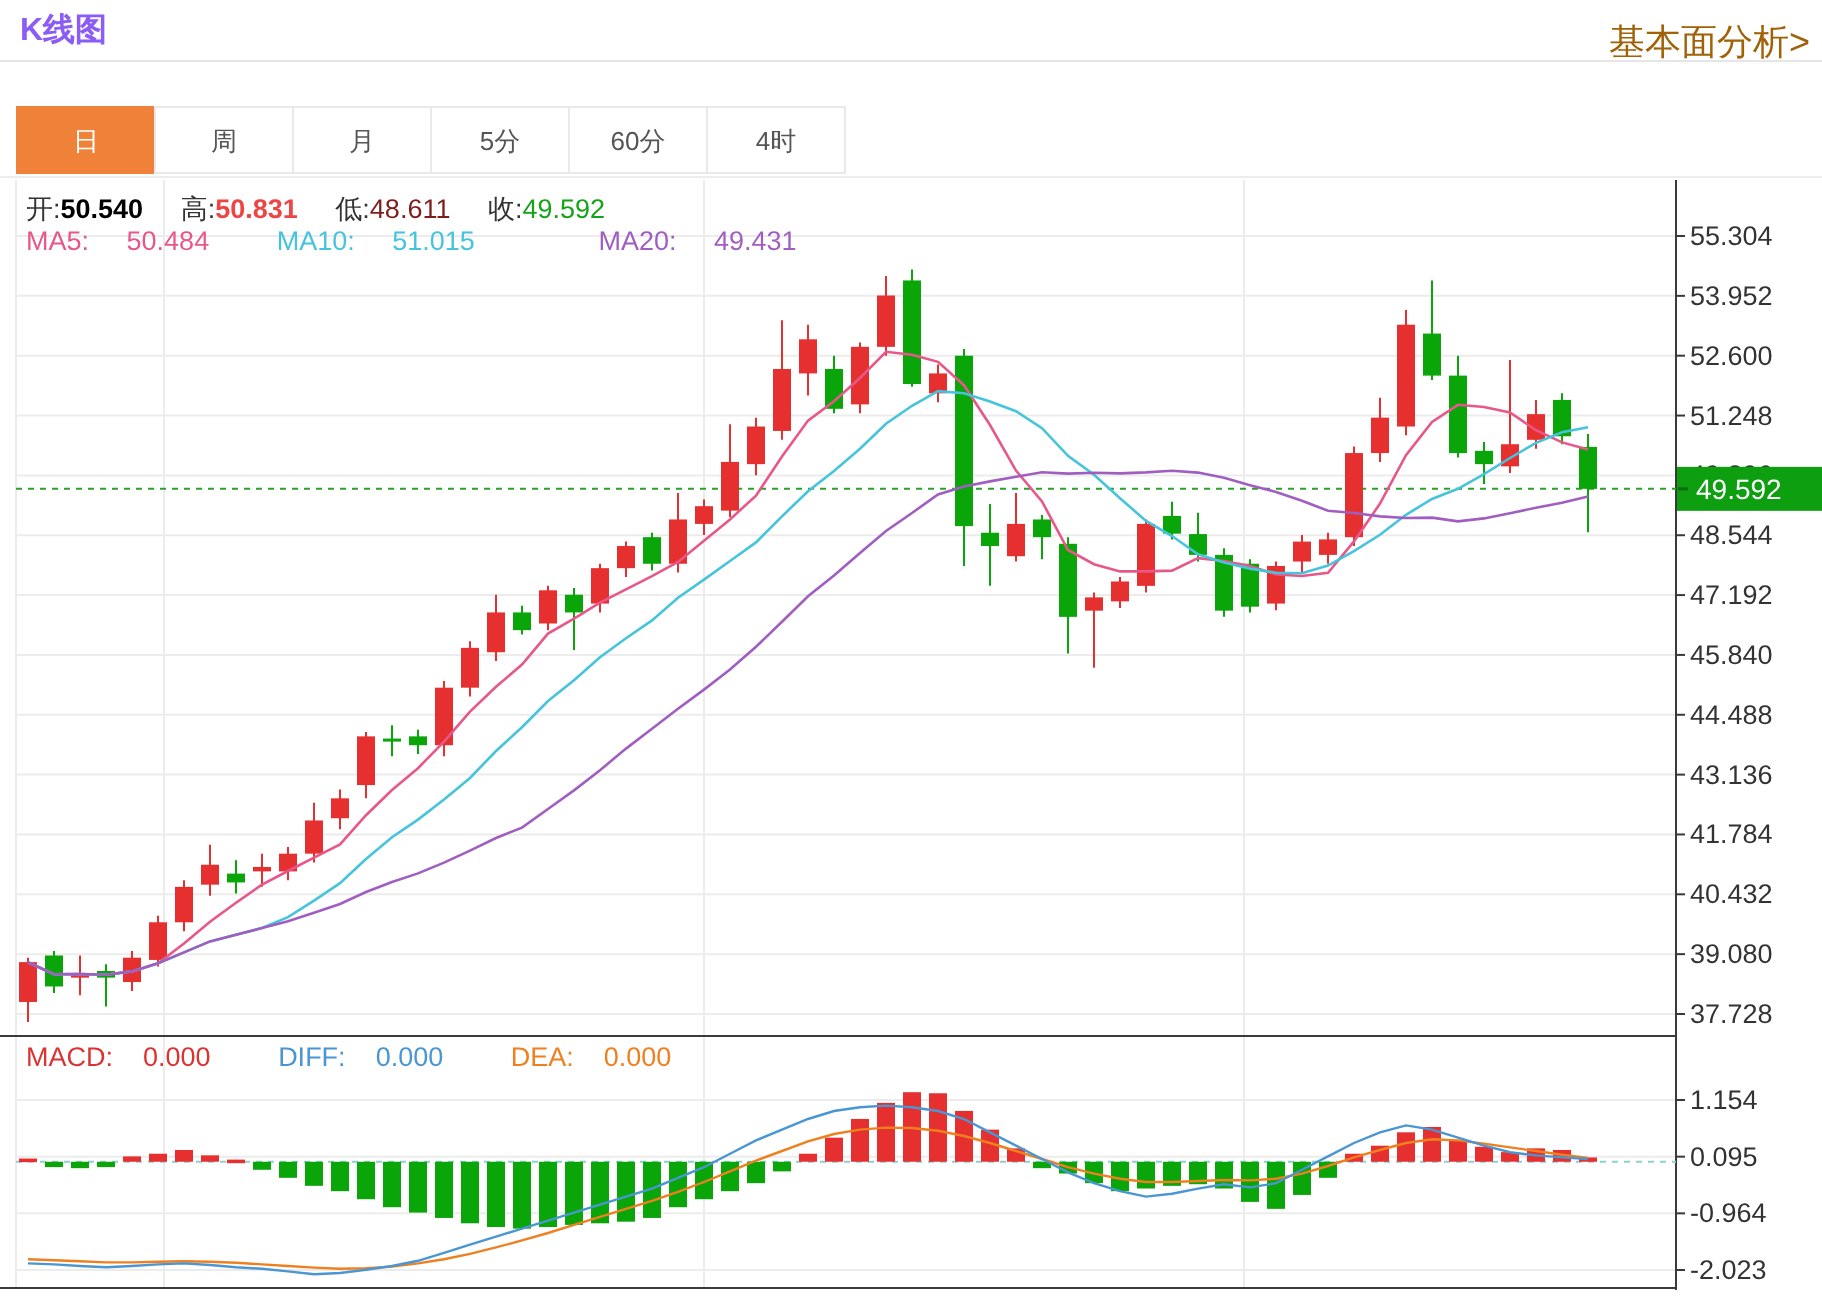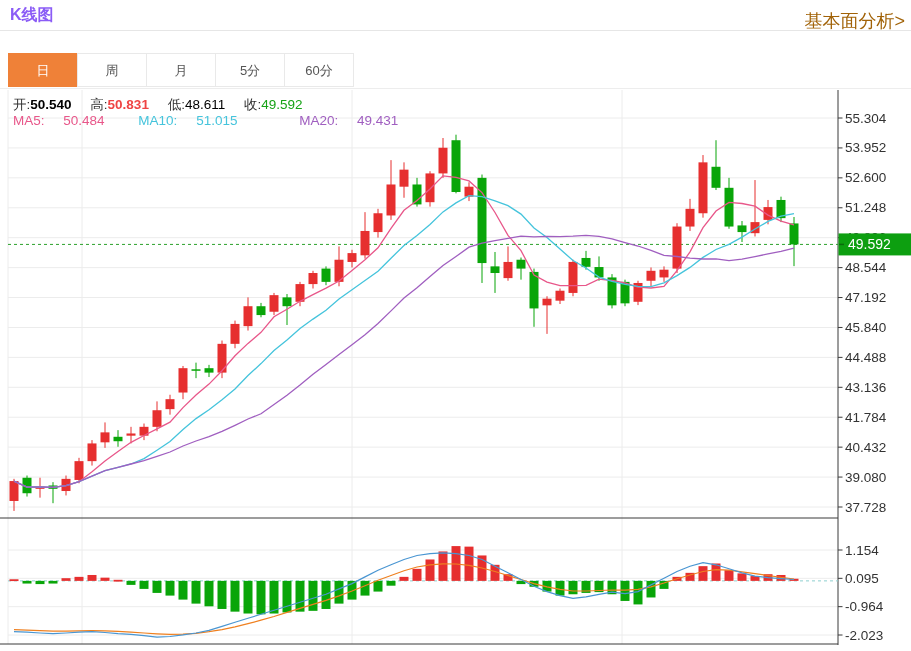--- a/index.html
+++ b/index.html
@@ -30,20 +30,21 @@
   <div class="page-title">K线图</div>
   <a class="header-link">基本面分析&gt;</a>
   <div class="header-divider"></div>
 
   <div class="tabbar">
     <div class="tab selected" style="background: rgb(239, 129, 56);">日</div>
     <div class="tab">周</div>
     <div class="tab">月</div>
     <div class="tab">5分</div>
     <div class="tab">60分</div>
+    <div class="tab">4时</div>
   </div>
   <div class="chart-top-line"></div>
 
   <svg id="chart-svg" width="911" height="563" viewBox="0 0 911 563" style="position:absolute;top:88px;left:0;">
       <g>
         <line x1="8" y1="2" x2="8" y2="556" stroke="#ececec" stroke-width="1"></line>
         <line x1="82" y1="2" x2="82" y2="556" stroke="#ececec" stroke-width="1"></line>
         <line x1="352" y1="2" x2="352" y2="556" stroke="#ececec" stroke-width="1"></line>
         <line x1="622" y1="2" x2="622" y2="556" stroke="#ececec" stroke-width="1"></line>
         <line x1="8" y1="30" x2="838" y2="30" stroke="#ececec" stroke-width="1"></line>
@@ -307,24 +308,29 @@
       <g>
         <rect x="838.5" y="145.42057350933095" width="72.5" height="22" fill="#0d9f10"></rect>
         <line x1="839" y1="156.42057350933095" x2="844" y2="156.42057350933095" stroke="#0a6b0c" stroke-width="1.5"></line>
         <text x="848" y="161.42057350933095" font-size="14" fill="#ffffff">49.592</text>
       </g>
     </svg>
 
   <div class="legend legend-ohlc">
     <span><i class="lbl" style="font-style:normal">开:</i><b style="font-weight: 700; color: #000000;">50.540</b></span>
     <span><i class="lbl" style="font-style:normal">高:</i><b style="font-weight: 700; color: #ef4444;">50.831</b></span>
-    <span><i class="lbl" style="font-style:normal">低:</i><b style="font-weight: 400; color: #000000;">48.611</b></span>
+    <span><i class="lbl" style="font-style:normal">低:</i><b style="font-weight: 400; color: #7f1d1d;">48.611</b></span>
     <span><i class="lbl" style="font-style:normal">收:</i><b style="font-weight: 400; color: rgb(23, 163, 23);">49.592</b></span>
   </div>
 
   <div class="legend legend-ma">
     <span style="color: rgb(232, 87, 138);"><span>MA5:</span> <span>50.484</span></span>
     <span style="color: rgb(69, 196, 220);"><span>MA10:</span> <span>51.015</span></span>
     <span style="color: rgb(160, 95, 192); margin-left: 28px;"><span>MA20:</span> <span>49.431</span></span>
   </div>
 
+  <div class="legend legend-macd">
+    <span style="color: rgb(220, 50, 50);"><span>MACD:</span><span>0.000</span></span>
+    <span style="color: rgb(74, 150, 210);"><span>DIFF:</span><span>0.000</span></span>
+    <span style="color: rgb(239, 128, 32);"><span>DEA:</span><span>0.000</span></span>
+  </div>
 
 </div>
 
 </body></html>

